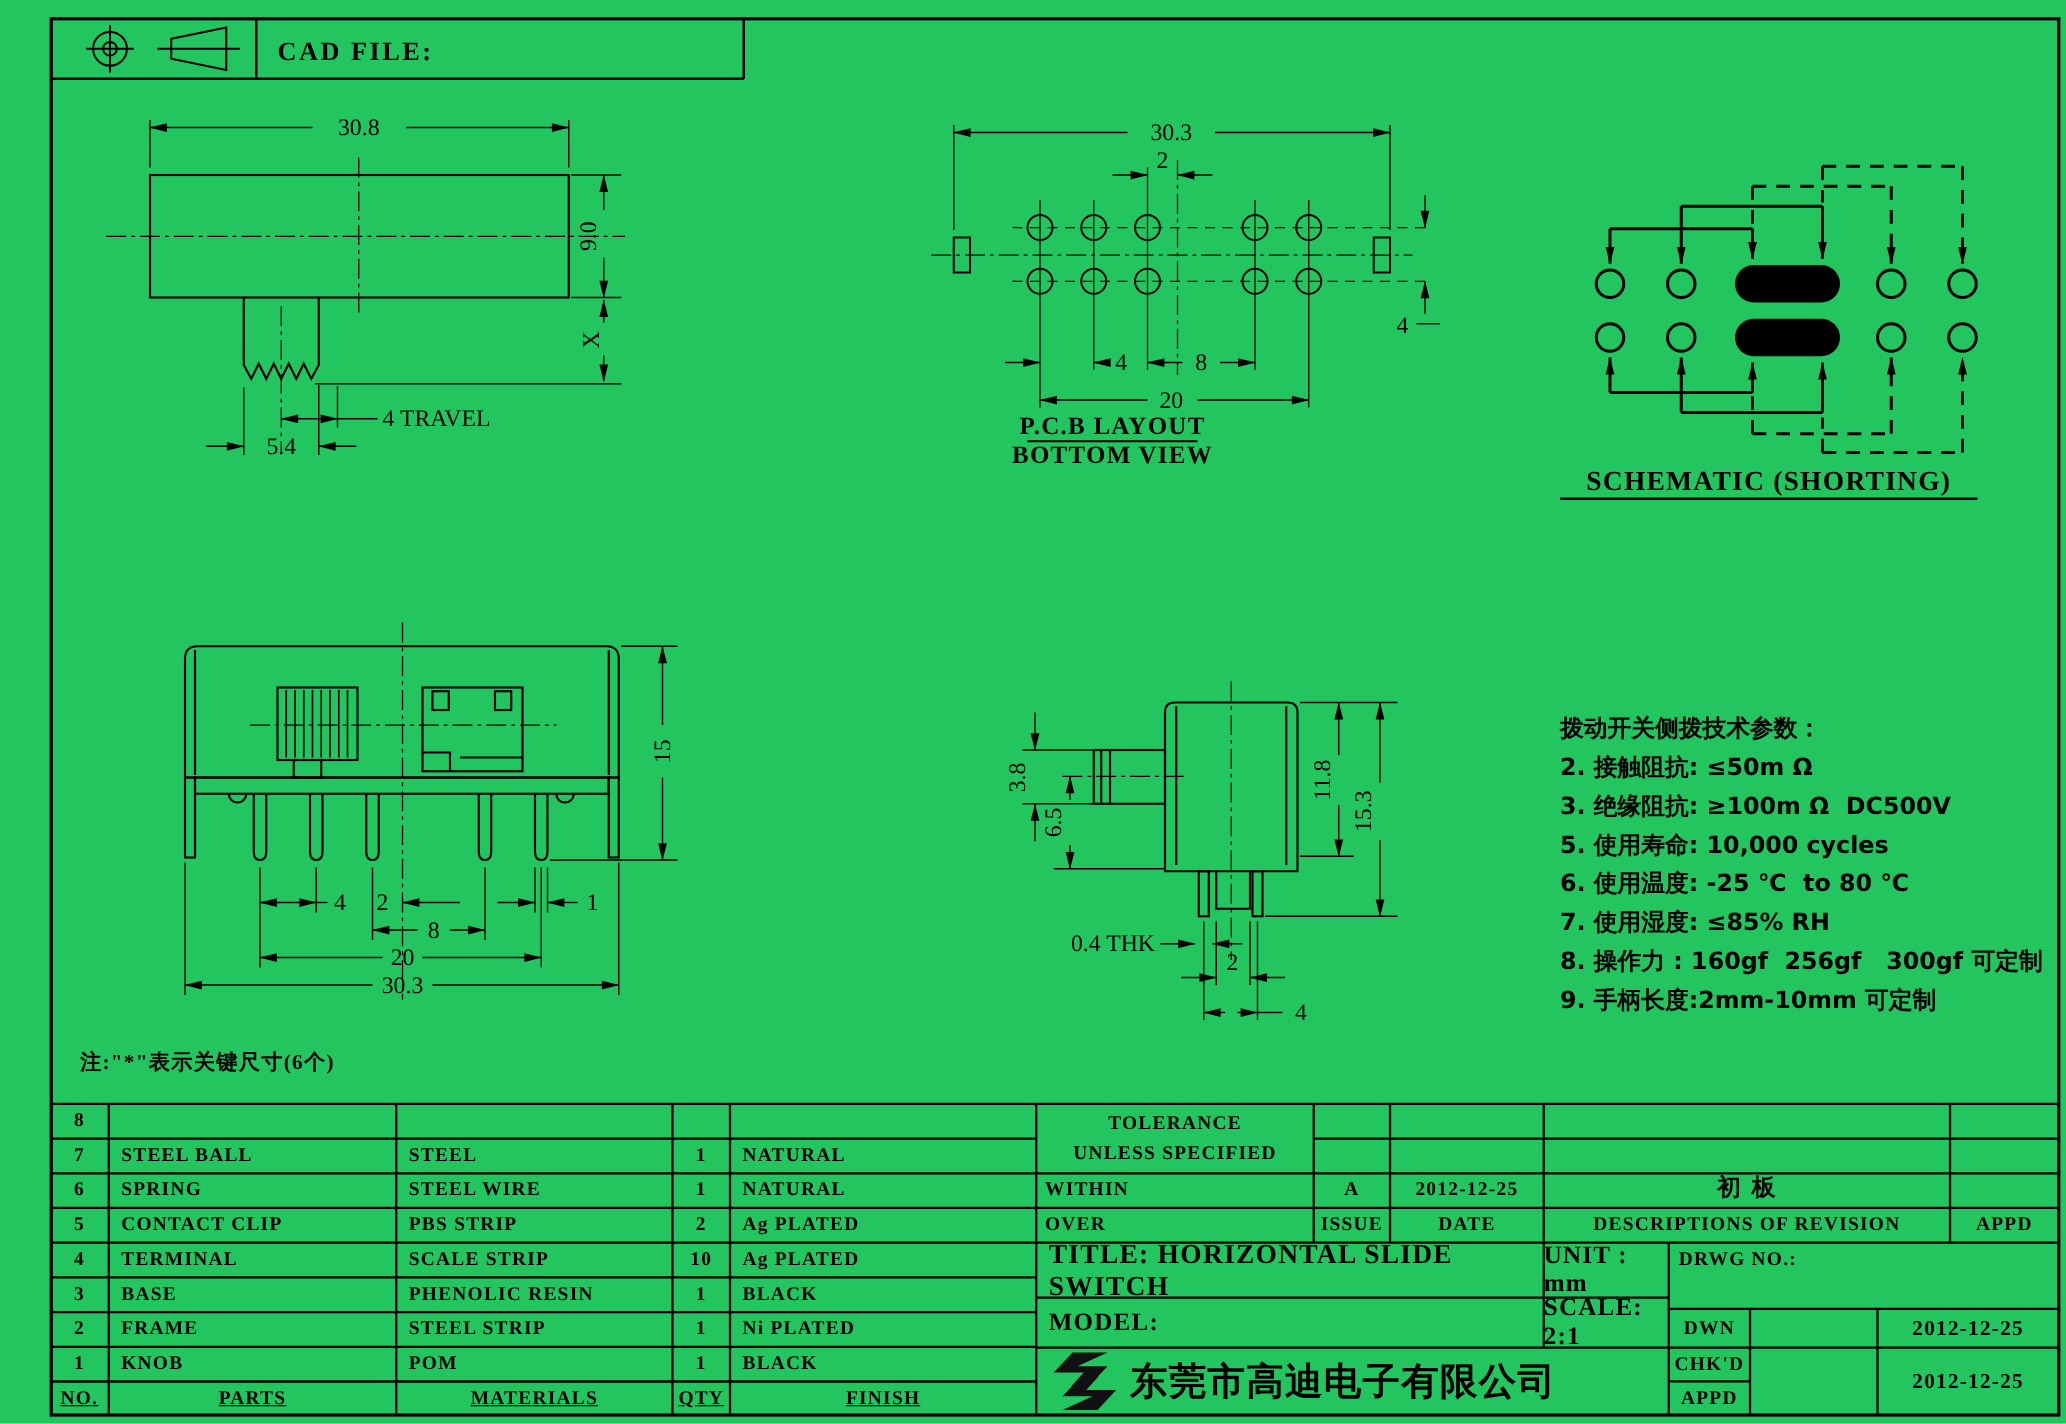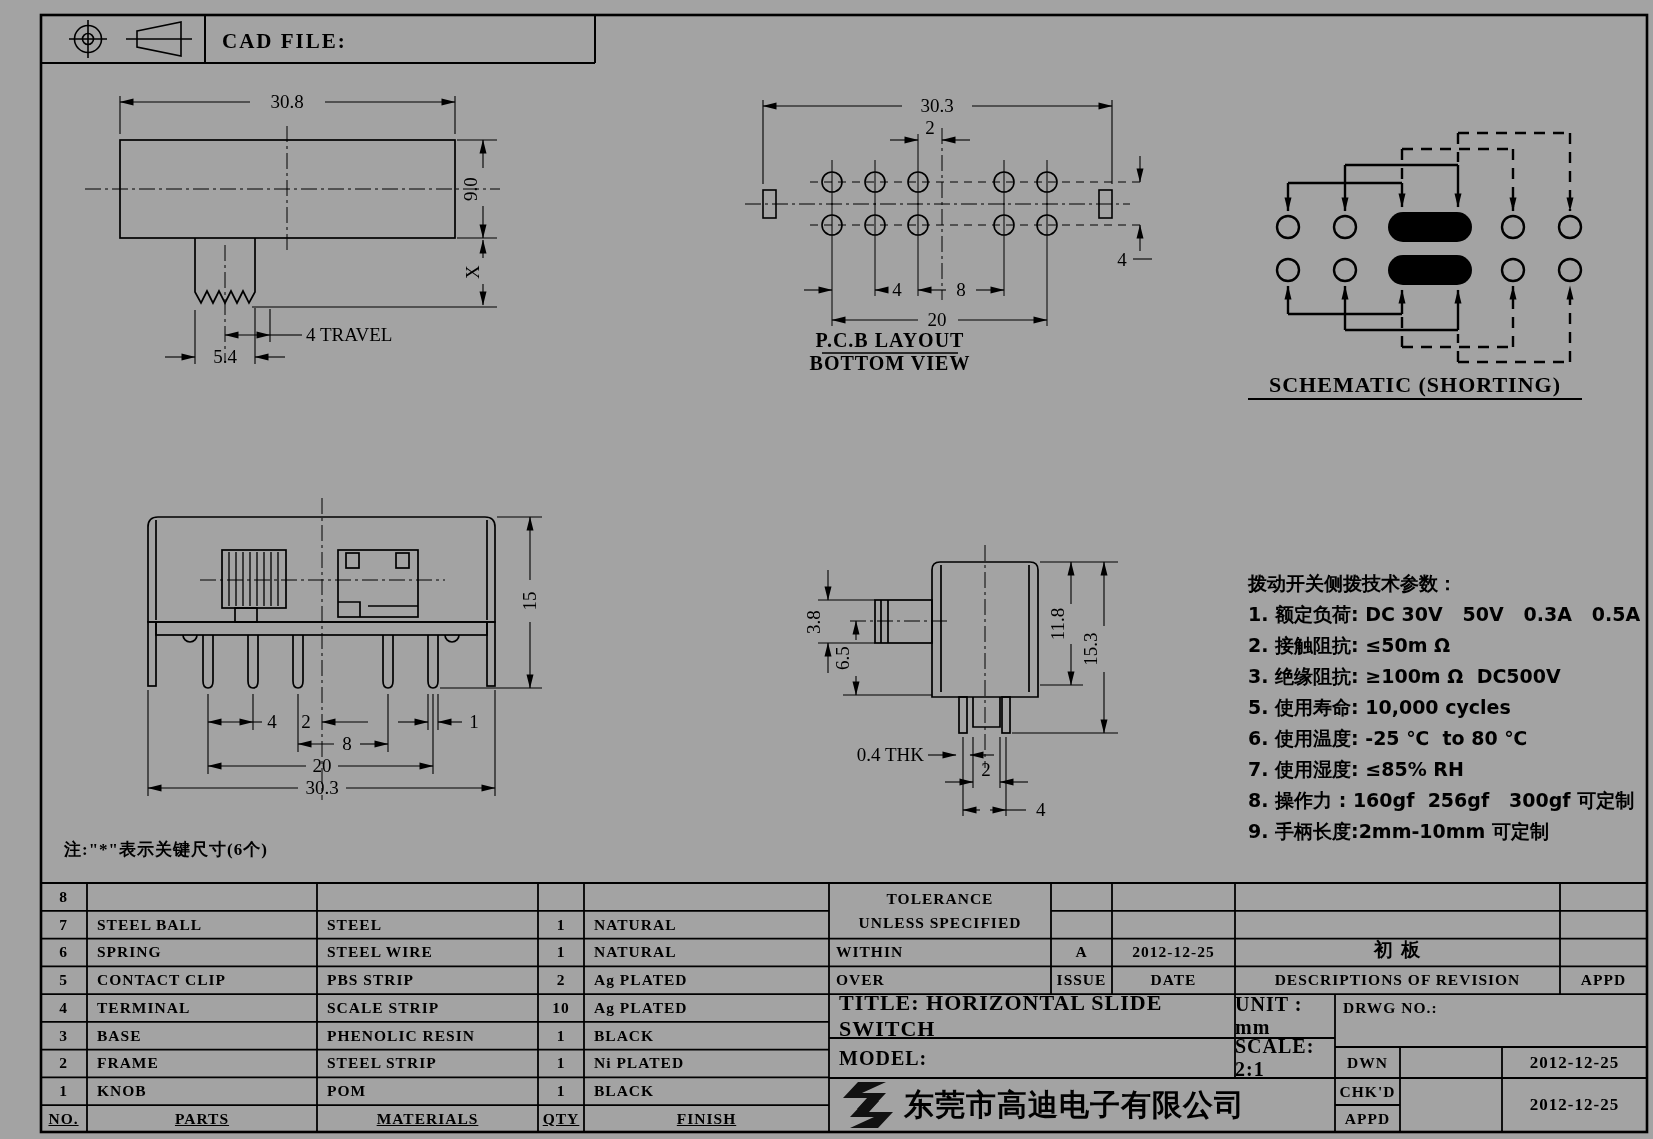--- a/index.html
+++ b/index.html
@@ -1,16 +1,16 @@
 <!DOCTYPE html>
 <html><head>
 <meta charset="utf-8">
 <style>
   html,body{margin:0;padding:0;background:#e8e8e8;}
-  #sheet{position:relative;width:1653px;height:1139px;background:#a3a3a3;overflow:hidden;
+  #sheet{position:relative;width:1653px;height:1139px;background:#22c55e;overflow:hidden;
          font-family:"Liberation Serif",serif;color:#000;}
   svg text{fill:#000;}
   .dimt{font-family:"Liberation Serif",serif;font-size:19px;}
   .tt{font-family:"Liberation Serif",serif;font-weight:bold;}
   .abs{position:absolute;box-sizing:border-box;}
   .note{font:bold 17px "Liberation Serif",serif;letter-spacing:1px;}
   .tp-title,.tp-item{font:bold 19px "DejaVu Sans",sans-serif;white-space:pre;line-height:31px;}
   .cellL{font:bold 15.5px "Liberation Serif",serif;display:flex;align-items:center;padding-left:10px;letter-spacing:1px;}
   .cellC{font:bold 15.5px "Liberation Serif",serif;display:flex;align-items:center;justify-content:center;letter-spacing:1px;}
   .hd{text-decoration:underline;}
@@ -346,21 +346,20 @@
     <line x1="1400" y1="1047" x2="1400" y2="1132"></line>
     <line x1="1502" y1="1047" x2="1502" y2="1132"></line>
     <line x1="1335" y1="1105" x2="1400" y2="1105"></line>
   </g>
 </svg>
 
 <div class="abs note" style="left:64px;top:838px;">注:"*"表示关键尺寸(6个)</div>
 
 <div class="abs" style="left:1248px;top:568px;width:396px;">
   <div class="tp-title">拨动开关侧拨技术参数：</div>
-  <div class="tp-item">1. 额定负荷: DC 30V   50V   0.3A   0.5A</div>
   <div class="tp-item">2. 接触阻抗: ≤50m Ω</div>
   <div class="tp-item">3. 绝缘阻抗: ≥100m Ω  DC500V</div>
   <div class="tp-item">5. 使用寿命: 10,000 cycles</div>
   <div class="tp-item">6. 使用温度: -25 ℃  to 80 ℃</div>
   <div class="tp-item">7. 使用湿度: ≤85% RH</div>
   <div class="tp-item">8. 操作力 : 160gf  256gf   300gf 可定制</div>
   <div class="tp-item">9. 手柄长度:2mm-10mm 可定制</div>
 </div>
 
 <div id="partsGrid" class="abs" style="left:40px;top:883px;width:789px;height:250px;">

